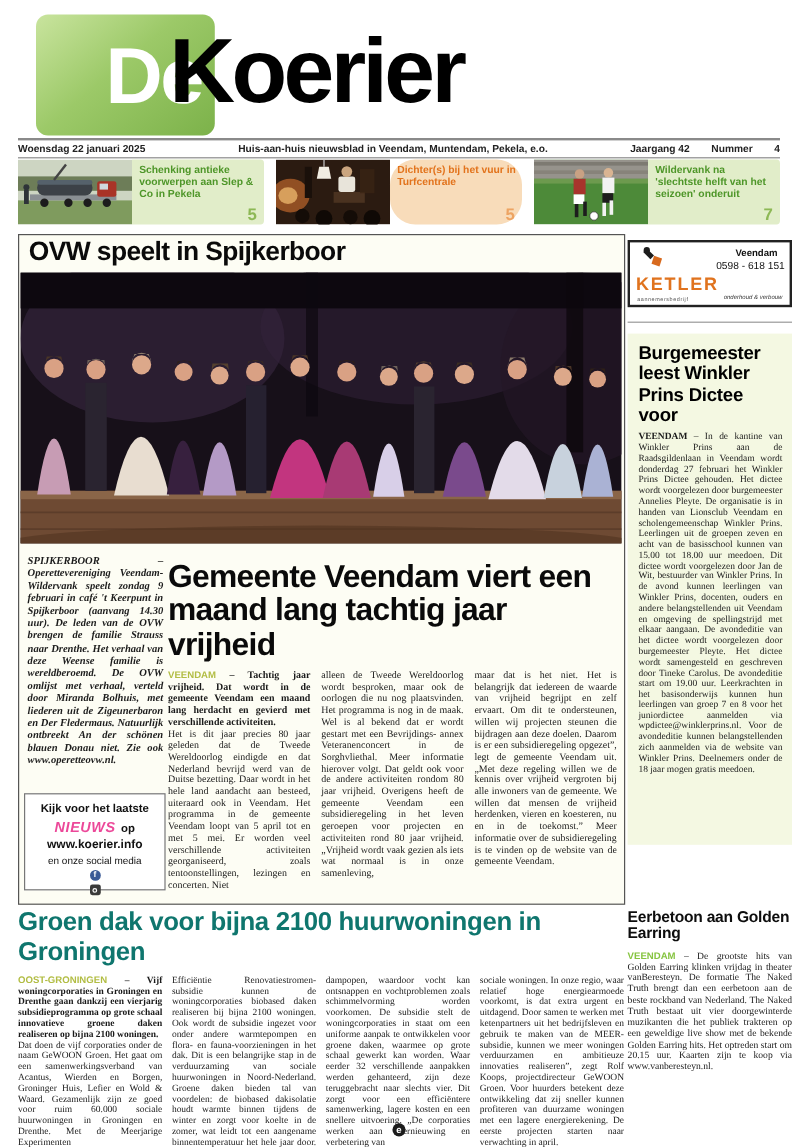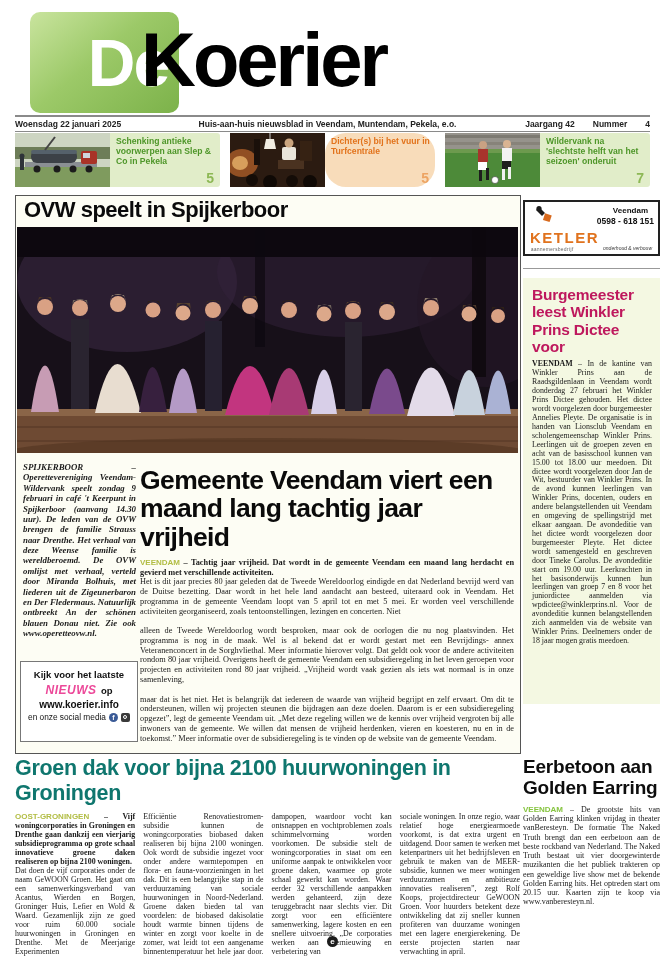--- a/index.html
+++ b/index.html
@@ -35,57 +35,57 @@
   .main-photo svg{width:100%;height:100%;display:block;}
   .caption{position:absolute;left:7px;top:266px;width:113px;
     font-family:"Liberation Serif",serif;font-style:italic;font-weight:bold;
     font-size:8.8px;line-height:1.18;color:#1c1c1c;text-align:justify;}
   .news-box{position:absolute;left:4px;top:465px;width:118px;height:81px;border:1px solid #777;
     background:#fff;text-align:center;padding-top:7px;box-sizing:border-box;}
   .news-line1{font-size:9.5px;font-weight:bold;}
   .news-word{font-size:12px;font-weight:800;font-style:italic;color:#ec4899;letter-spacing:0.5px;}
   .news-op{font-size:9.5px;font-weight:bold;}
   .news-url{font-size:10px;font-weight:800;margin-top:1px;}
-  .news-social{font-size:8.3px;margin-top:2px;display:flex;justify-content:center;align-items:center;gap:3px;}
+  .news-social{font-size:8.3px;margin-top:2px;display:flex;justify-content:center;align-items:center;gap:3px;flex-direction:column;}
   .ic-fb{display:inline-block;width:9px;height:9px;border-radius:50%;background:#3a5a96;color:#fff;
     font-size:7px;font-weight:bold;line-height:9px;text-align:center;}
   .ic-ig{display:inline-block;width:9px;height:9px;border-radius:2px;background:#3a3a3a;position:relative;}
   .ic-ig::after{content:"";position:absolute;left:2.5px;top:2.5px;width:4px;height:4px;border:1px solid #fff;border-radius:50%;box-sizing:border-box;}
   
   .gemeente{position:absolute;left:124px;top:270px;width:374px;}
   .gem-headline{font-size:26.5px;line-height:1.07;font-weight:800;letter-spacing:-0.6px;color:#0a0a0a;}
-  .gem-cols{display:flex;gap:9px;margin-top:7px;height:196px;overflow:hidden;flex-direction:column;}
+  .gem-cols{display:flex;gap:9px;margin-top:7px;height:196px;overflow:hidden;}
   .gcol{flex:1;font-family:"Liberation Serif",serif;font-size:8.3px;line-height:1.17;text-align:justify;color:#1a1a1a;}
   .lead{font-weight:bold;}
   .dateline-olive{color:#b2bd44;font-family:"Liberation Sans",sans-serif;font-weight:bold;font-size:8px;}
   .dateline-bright{color:#86c440;font-family:"Liberation Sans",sans-serif;font-weight:bold;font-size:8px;}
   .dateline-dark{font-weight:bold;}
   
   .groen{position:absolute;left:15px;top:756px;width:505px;}
   .groen-headline{font-size:21.5px;font-weight:600;letter-spacing:-0.3px;color:#0f766e;}
   .groen-cols{display:flex;gap:8px;margin-top:6px;height:150px;overflow:hidden;}
   .groen-cols .gcol{font-size:7.9px;line-height:1.14;}
   
   .ad-box{position:absolute;left:523px;top:200px;width:137px;height:56px;border:2px solid #222;
     background:#fff;box-sizing:border-box;}
   .ad-city{position:absolute;right:10px;top:4px;font-size:8px;font-weight:bold;text-align:center;}
-  .ad-phone{position:absolute;right:4px;top:14px;font-size:8.5px;font-weight:700;}
+  .ad-phone{position:absolute;right:4px;top:14px;font-size:8.5px;font-weight:400;}
   .ad-brand{position:absolute;left:5px;top:27px;font-size:15px;font-weight:800;color:#e0731e;letter-spacing:1.5px;}
   .ad-sub{position:absolute;left:6px;bottom:2px;font-size:4.5px;color:#555;letter-spacing:0.5px;}
   .ad-tag{position:absolute;right:6px;bottom:3px;font-size:5px;color:#333;font-style:italic;text-align:right;line-height:1.2;}
   .ad-icon{position:absolute;left:10px;top:3px;}
   .sidebar-rule{position:absolute;left:523px;top:268px;width:137px;border-top:1px solid #999;}
   .sidebar-article{position:absolute;left:523px;top:278px;width:137px;height:426px;
     background:#f4f8e2;box-sizing:border-box;padding:8px 8px 6px 9px;}
-  .sb-title{font-size:15.5px;line-height:1.12;font-weight:700;color:#be185d;letter-spacing:-0.2px;}
+  .sb-title{font-size:15.5px;line-height:1.12;font-weight:700;color:#000000;letter-spacing:-0.2px;}
   .sb-body{margin-top:5px;font-family:"Liberation Serif",serif;font-size:7.9px;line-height:1.13;
     text-align:justify;color:#1a1a1a;}
   
   .golden{position:absolute;left:523px;top:757px;width:137px;}
-  .golden-title{font-size:19px;line-height:1.1;font-weight:800;color:#0d0d0d;letter-spacing:-0.2px;}
+  .golden-title{font-size:13px;line-height:1.1;font-weight:800;color:#0d0d0d;letter-spacing:-0.2px;}
   .golden-body{margin-top:6px;font-family:"Liberation Serif",serif;font-size:8px;line-height:1.16;
     text-align:justify;color:#1a1a1a;}
   
   .footer-mark{position:absolute;left:327px;top:936px;width:11px;height:11px;border-radius:50%;
     background:#1c1c1c;color:#fff;font-size:8px;line-height:11px;text-align:center;font-weight:bold;}
 </style>
 </head>
 <body>
 
 <div id="page">

